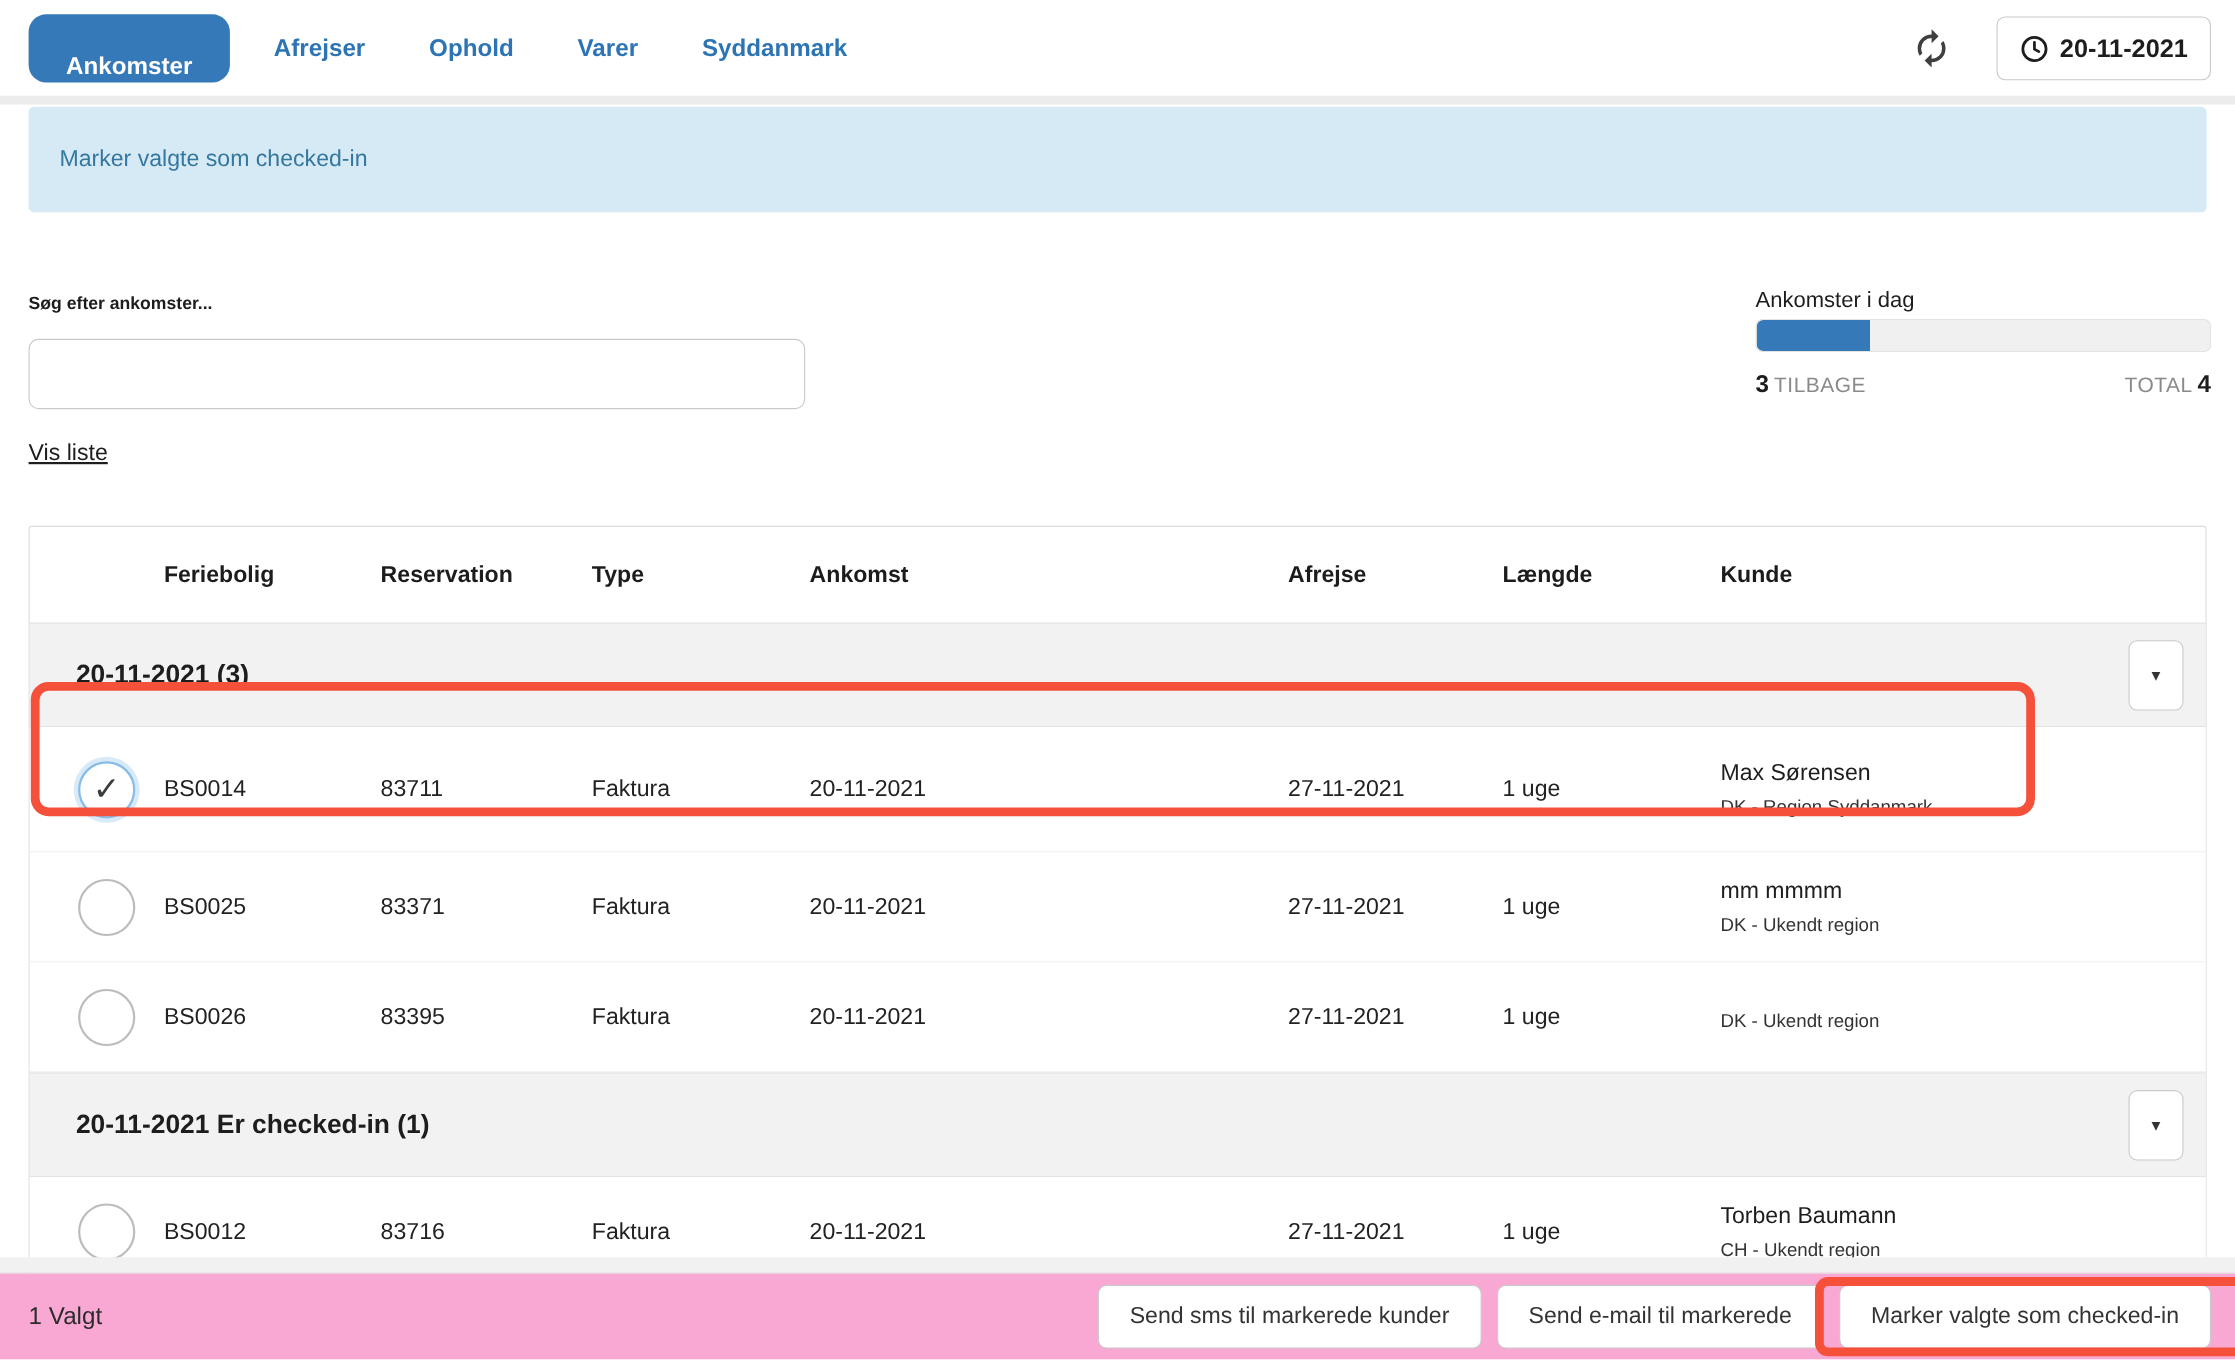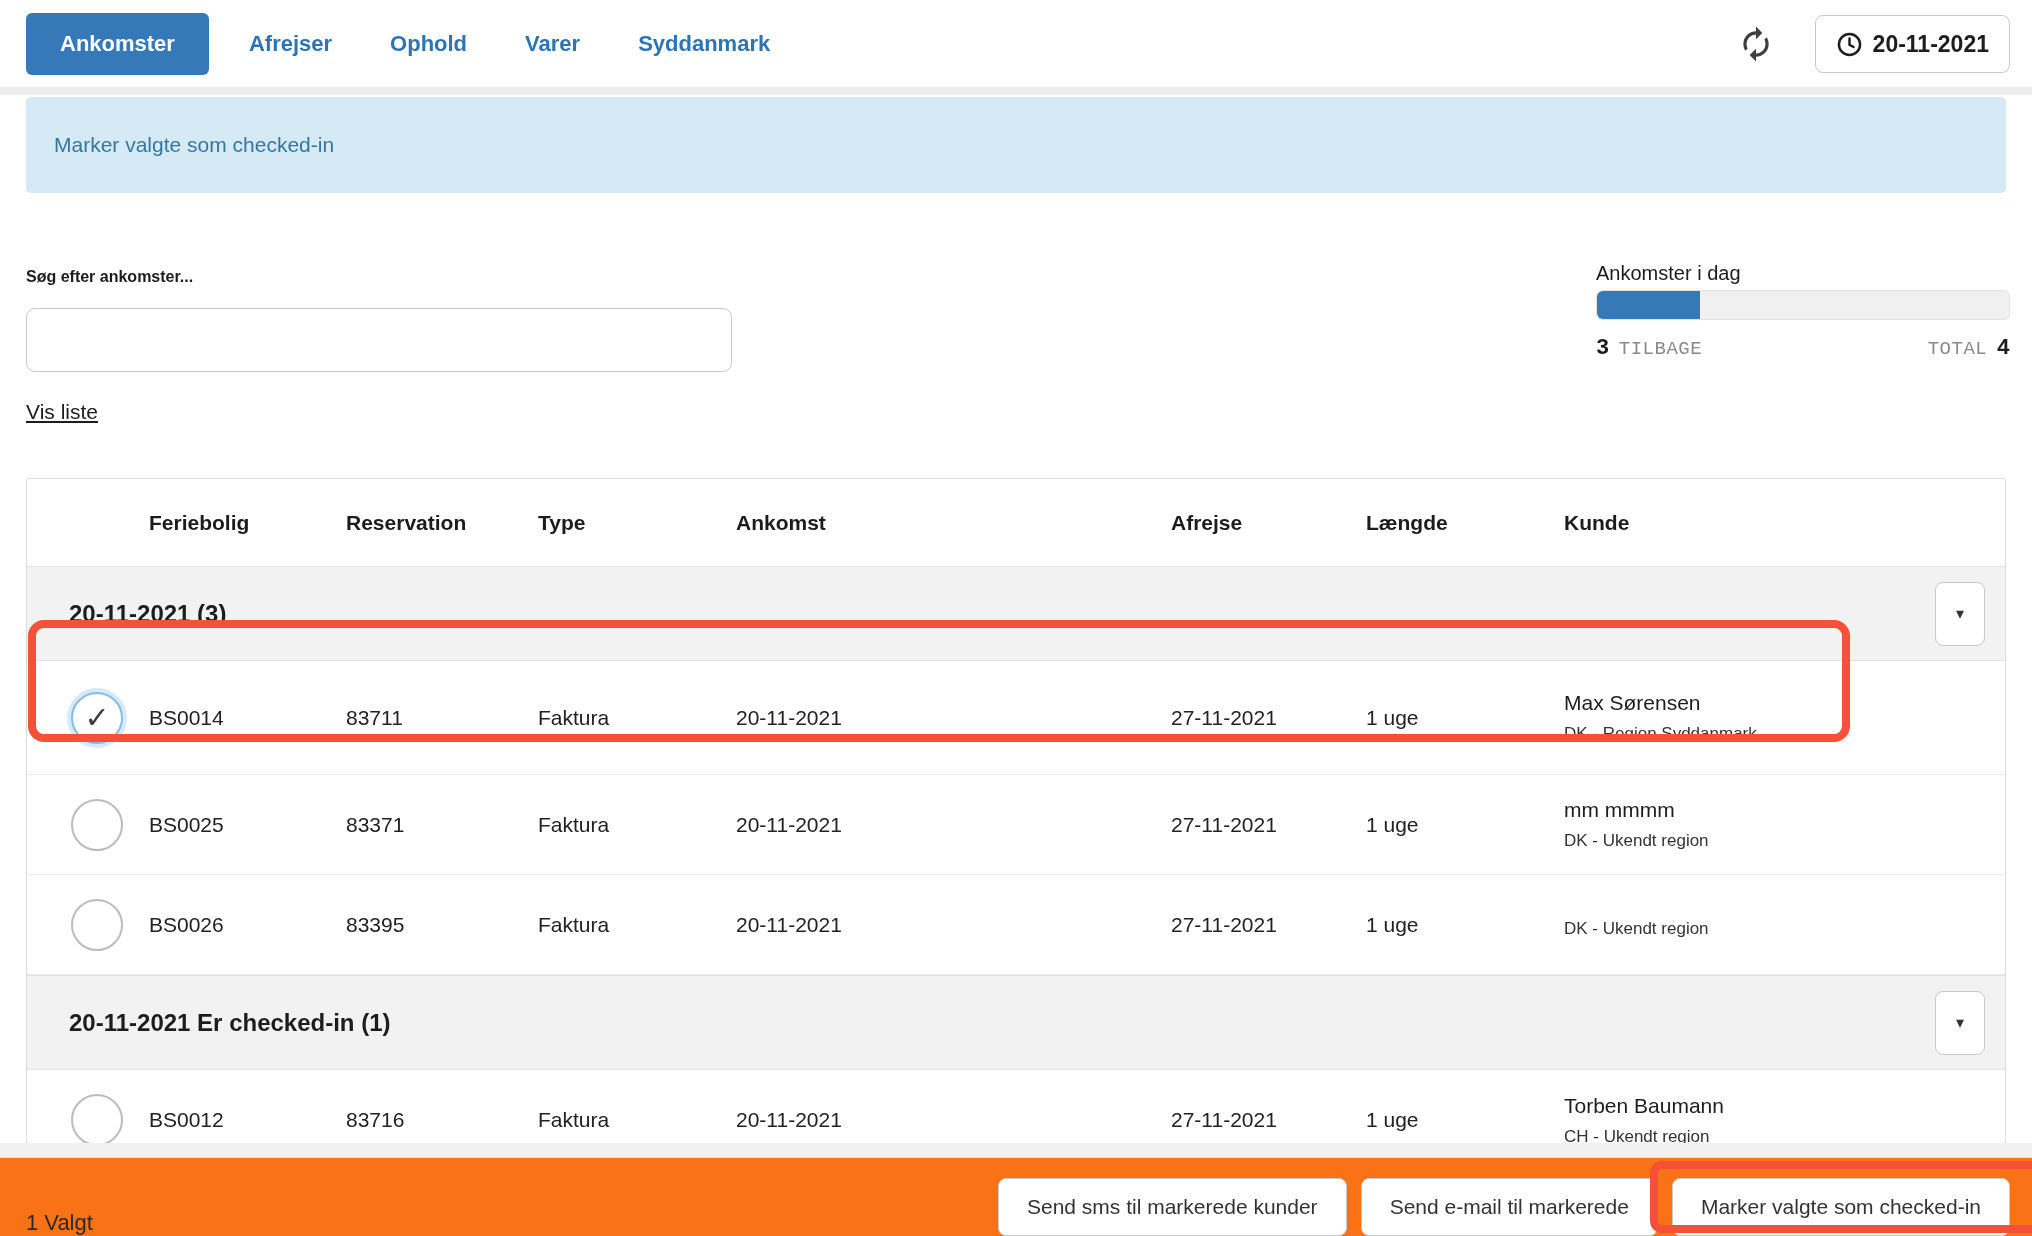--- a/index.html
+++ b/index.html
@@ -16,21 +16,21 @@
   .topbar {
     position: absolute; left: 0; top: 0; width: 2032px; height: 88px;
     display: flex; align-items: center; padding-left: 26px; background: #fff;
   }
   .tab {
     font-size: 22px; font-weight: bold; color: var(--tab-link-blue, #2d74b5);
     text-decoration: none; cursor: pointer; margin-right: 58px; white-space: nowrap;
   }
   .tab.active {
     background: var(--accent-blue, #3579b8); color: #fff;
-    padding: 0 34px; height: 62px; line-height: 62px; border-radius: 6px;
+    padding: 16px 34px; height: 62px; line-height: 62px; border-radius: 16px;
     margin-right: 40px;
   }
   .topbar-right { margin-left: auto; margin-right: 22px; display: flex; align-items: center; gap: 40px; }
   .refresh-btn { width: 38px; height: 38px; border: none; background: none; cursor: pointer; padding: 0; }
   .date-btn {
     height: 58px; border: 1.5px solid #c9c9c9; border-radius: 8px; background: #fff;
     display: flex; align-items: center; gap: 10px; padding: 0 20px;
     font-size: 23px; font-weight: bold; color: #1d1d1d; cursor: pointer;
     font-family: inherit;
   }
@@ -49,21 +49,21 @@
   .search-label { position: absolute; left: 26px; top: 268px; font-size: 16px; font-weight: bold; color: #1c1c1c; }
   .search-input {
     position: absolute; left: 26px; top: 308px; width: 706px; height: 64px;
     border: 1.5px solid #c9c9c9; border-radius: 9px; font-size: 21px; padding: 0 16px;
     font-family: inherit; color: #222; outline: none;
   }
   .progress-block { position: absolute; left: 1596px; top: 262px; width: 436px; padding-right: 22px; }
   .progress-title { font-size: 20px; color: #1c1c1c; margin-bottom: 5px; }
   .progress-track { height: 30px; background: #f0f0f0; border: 1px solid #e3e3e3; border-radius: 6px; overflow: hidden; }
   .progress-fill { height: 100%; background: var(--accent-blue, #3579b8); border-radius: 6px 0 0 6px; }
-  .progress-stats { display: flex; justify-content: space-between; margin-top: 16px; align-items: baseline; font-family: Liberation Mono, monospace; }
+  .progress-stats { display: flex; justify-content: space-between; margin-top: 16px; align-items: baseline; }
   .stat-strong { font-size: 22px; font-weight: bold; color: #1d1d1d; }
   .stat-dim { font-size: 19px; color: #8a8a8a; letter-spacing: .5px; }
 
   .vis-liste {
     position: absolute; left: 26px; top: 400px; font-size: 21px; color: #1d1d1d;
     text-decoration: underline; cursor: pointer;
   }
 
   
   .table-card {
@@ -97,22 +97,22 @@
   .cb .check-glyph { display: none; font-size: 30px; font-weight: bold; color: #3d3d3d; line-height: 1; }
   .cb.checked { border-color: #85bce8; box-shadow: 0 0 0 4px rgba(133,188,232,.32); }
   .cb.checked .check-glyph { display: block; }
   .kunde-name { font-size: 21px; color: #1d1d1d; }
   .kunde-region { font-size: 17px; color: #333; margin-top: 9px; }
 
   
   .gap-strip { position: absolute; left: 0; top: 1143px; width: 2032px; height: 14px; background: #f1f1f1; }
   .footer {
     position: absolute; left: 0; top: 1157px; width: 2032px; height: 79px;
-    background: #f97316; border-top: 1px solid #e0e0e0;
-    display: flex; align-items: flex-end; padding: 0 22px 0 26px;
+    background: #f9a8d4; border-top: 1px solid #e0e0e0;
+    display: flex; align-items: center; padding: 0 22px 0 26px;
   }
   .selected-count { font-size: 22px; color: #2b2b2b; }
   .footer-buttons { margin-left: auto; display: flex; gap: 14px; }
   .footer-btn {
     height: 58px; background: #fff; border: 1.5px solid #c9c9c9; border-radius: 8px;
     font-size: 21px; color: #333; padding: 0 28px; cursor: pointer; white-space: nowrap;
     font-family: inherit;
   }
 
   

